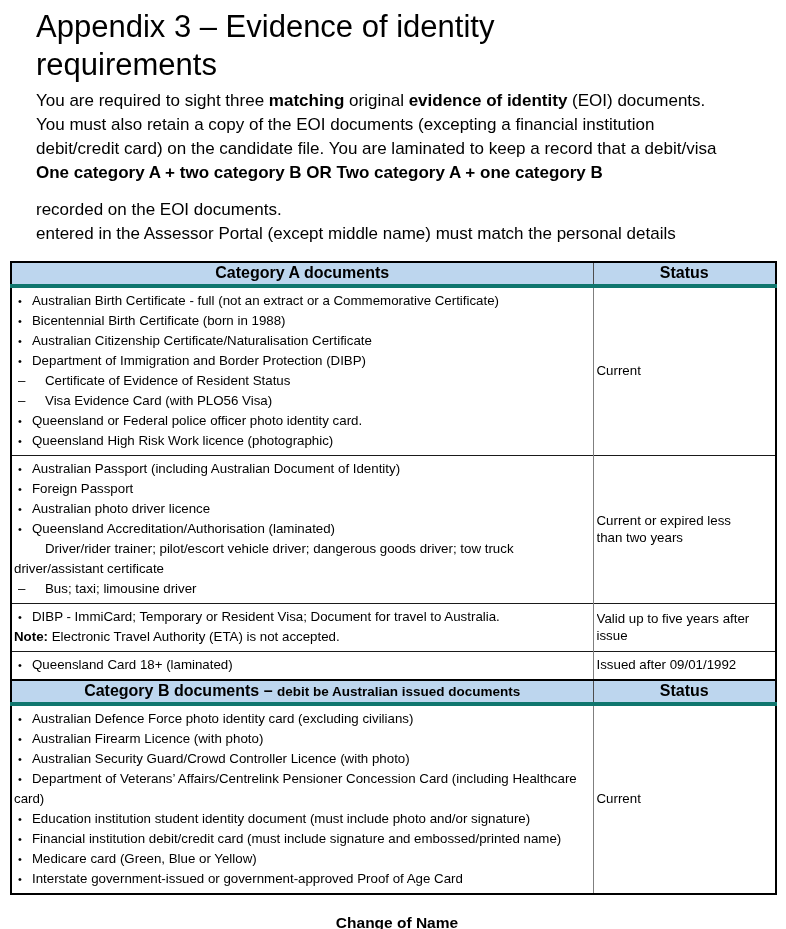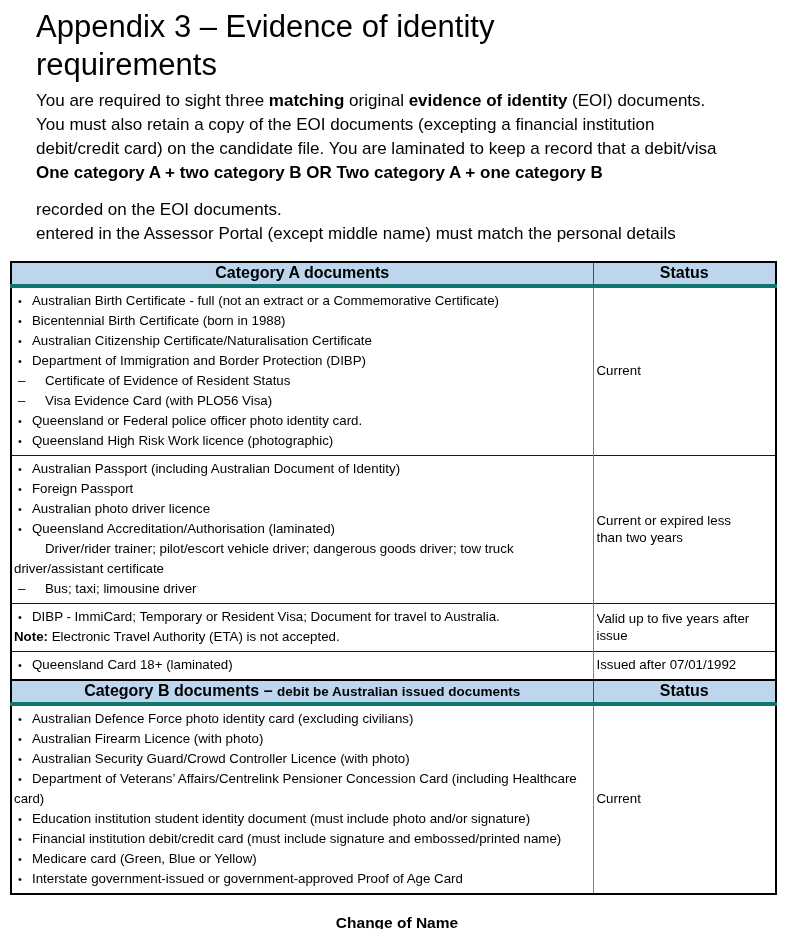--- a/index.html
+++ b/index.html
@@ -133,21 +133,21 @@
         <div class="sln">Valid up to five years after</div>
         <div class="sln">issue</div>
       </td>
     </tr>
 
     <tr class="body-row">
       <td class="main">
         <div class="ln"><span class="mk">•</span><span>Queensland Card 18+ (laminated)</span></div>
       </td>
       <td class="stc">
-        <div class="sln">Issued after 07/01/1992</div>
+        <div class="sln">Issued after 09/01/1992</div>
       </td>
     </tr>
 
     <tr class="hdr">
       <td class="main"><span>Category B documents – </span><span class="hdr-sub">debit be Australian issued documents</span></td>
       <td class="stc"><span>Status</span></td>
     </tr>
 
     <tr>
       <td class="main">

